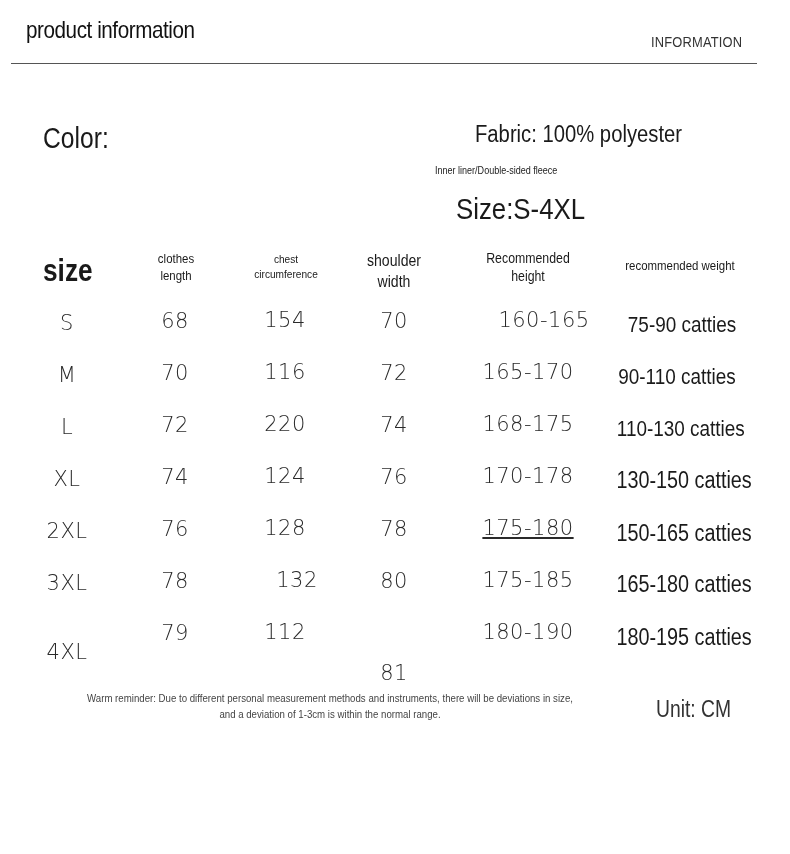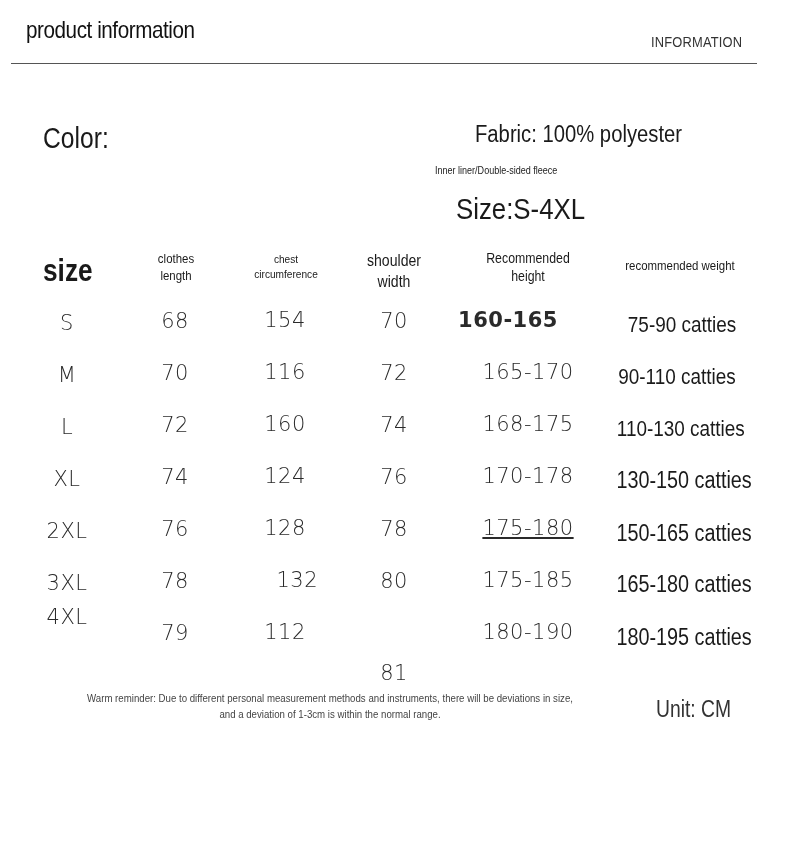--- a/index.html
+++ b/index.html
@@ -170,37 +170,37 @@
     <div>height</div>
   </div>
 
   <div class="col hdr" style="left:610px; top:258px; width:140px; font-size:13px;">recommended weight</div>
 
   <div>
     <div class="col cell" style="left:37px; top:311px; width:60px;">S</div>
     <div class="col cell" style="left:145px; top:309px; width:60px;">68</div>
     <div class="col cell" style="left:250px; top:308px; width:70px;">154</div>
     <div class="col cell" style="left:364px; top:309px; width:60px;">70</div>
-    <div class="col cell" style="left:448px; top:308px; width:120px;font-weight:bold;">160-165</div>
+    <div class="col cell" style="left:484px; top:308px; width:120px;">160-165</div>
     <div class="col cell-weight" style="left:612px; top:312px; width:140px;">75-90 catties</div>
   </div>
 
   <div>
     <div class="col cell" style="left:37px; top:363px; width:60px;">M</div>
     <div class="col cell" style="left:145px; top:361px; width:60px;">70</div>
     <div class="col cell" style="left:250px; top:360px; width:70px;">116</div>
     <div class="col cell" style="left:364px; top:361px; width:60px;">72</div>
     <div class="col cell" style="left:468px; top:360px; width:120px;">165-170</div>
     <div class="col cell-weight" style="left:607px; top:364px; width:140px;">90-110 catties</div>
   </div>
 
   <div>
     <div class="col cell" style="left:37px; top:415px; width:60px;">L</div>
     <div class="col cell" style="left:145px; top:413px; width:60px;">72</div>
-    <div class="col cell" style="left:250px; top:412px; width:70px;">160</div>
+    <div class="col cell" style="left:250px; top:412px; width:70px;">220</div>
     <div class="col cell" style="left:364px; top:413px; width:60px;">74</div>
     <div class="col cell" style="left:468px; top:412px; width:120px;">168-175</div>
     <div class="col cell-weight" style="left:607px; top:416px; width:140px;">110-130 catties</div>
   </div>
 
   <div>
     <div class="col cell" style="left:37px; top:467px; width:60px;">XL</div>
     <div class="col cell" style="left:145px; top:465px; width:60px;">74</div>
     <div class="col cell" style="left:250px; top:464px; width:70px;">124</div>
     <div class="col cell" style="left:364px; top:465px; width:60px;">76</div>
@@ -213,28 +213,28 @@
     <div class="col cell" style="left:145px; top:517px; width:60px;">76</div>
     <div class="col cell" style="left:250px; top:516px; width:70px;">128</div>
     <div class="col cell" style="left:364px; top:517px; width:60px;">78</div>
     <div class="col cell" style="left:468px; top:516px; width:120px;text-decoration:underline;">175-180</div>
     <div class="col cell-weight" style="left:606px; top:520px; width:150px; font-size:23px;">150-165 catties</div>
   </div>
 
   <div>
     <div class="col cell" style="left:37px; top:571px; width:60px;">3XL</div>
     <div class="col cell" style="left:145px; top:569px; width:60px;">78</div>
-    <div class="col cell" style="left:248px; top:568px; width:70px;text-align:right;">132</div>
+    <div class="col cell" style="left:262px; top:568px; width:70px;">132</div>
     <div class="col cell" style="left:364px; top:569px; width:60px;">80</div>
     <div class="col cell" style="left:468px; top:568px; width:120px;">175-185</div>
     <div class="col cell-weight" style="left:606px; top:571px; width:150px; font-size:23px;">165-180 catties</div>
   </div>
 
   <div>
-    <div class="col cell" style="left:37px; top:605px; width:60px;">4XL</div>
+    <div class="col cell" style="left:37px; top:640px; width:60px;">4XL</div>
     <div class="col cell" style="left:145px; top:621px; width:60px;">79</div>
     <div class="col cell" style="left:250px; top:620px; width:70px;">112</div>
     <div class="col cell" style="left:364px; top:621px; width:60px;margin-top:40px;">81</div>
     <div class="col cell" style="left:468px; top:620px; width:120px;">180-190</div>
     <div class="col cell-weight" style="left:606px; top:624px; width:150px; font-size:23px;">180-195 catties</div>
   </div>
 </div>
 
 <div class="abs reminder">Warm reminder: Due to different personal measurement methods and instruments, there will be deviations in size, and a deviation of 1-3cm is within the normal range.</div>
 <div class="abs unit">Unit: CM</div>

